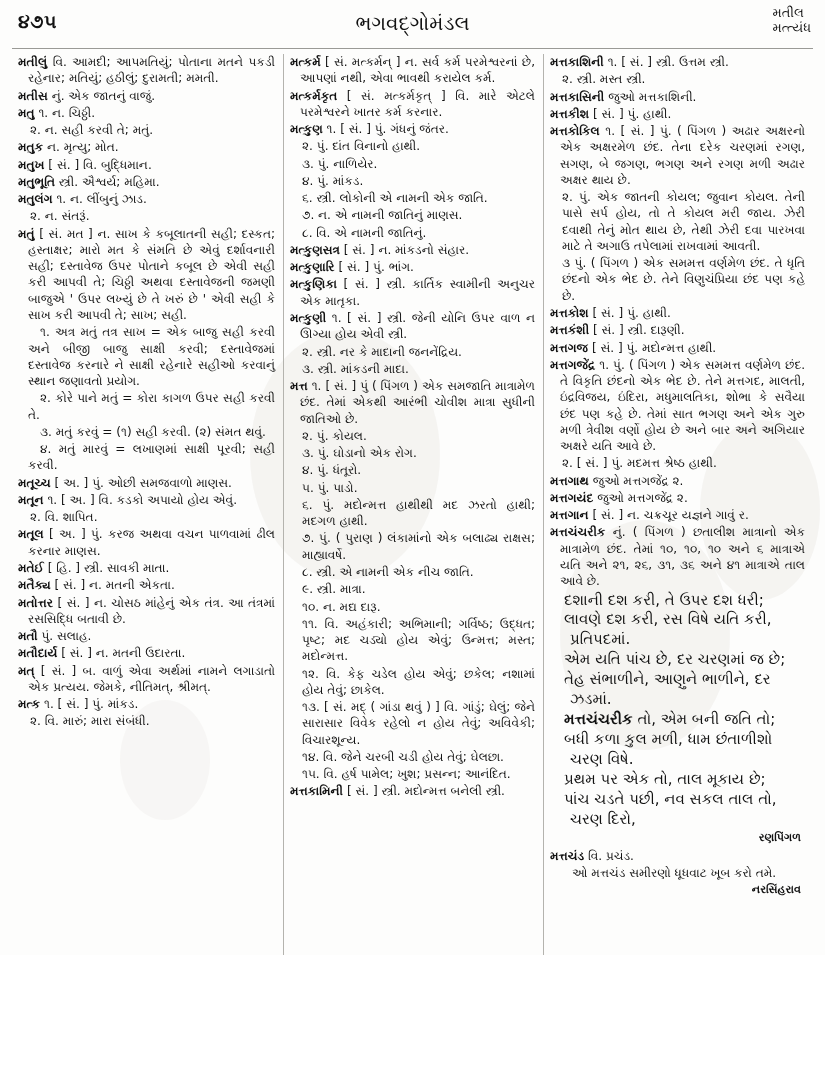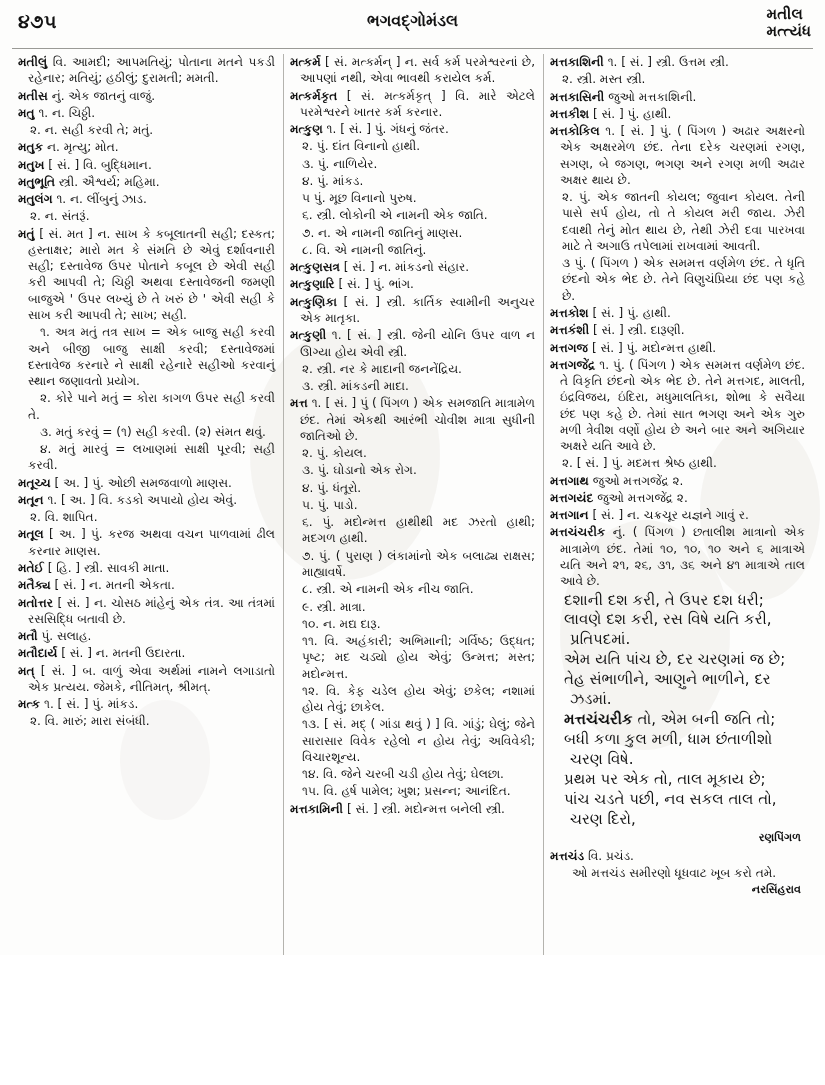--- a/index.html
+++ b/index.html
@@ -43,33 +43,33 @@
     top: 10px;
     font-size: 19px;
     font-weight: 700;
     letter-spacing: .5px;
   }
   .head-title {
     position: absolute;
     left: 0; right: 0;
     top: 11px;
     text-align: center;
-    font-size: 16px;
-    font-weight: 700;
+    font-size: 20px;
+    font-weight: 400;
   }
   .run-heads {
     position: absolute;
     right: 14px;
     top: 6px;
     text-align: left;
     line-height: 1.15;
   }
   .run-heads div {
-    font-size: 15px;
-    font-weight: 700;
+    font-size: 13px;
+    font-weight: 400;
   }
 
   .rule {
     position: absolute;
     left: 12px;
     top: 48px;
     width: 801px;
     height: 1px;
     background: #9a9a96;
   }
@@ -183,21 +183,20 @@
         <p class="entry"><span class="hw">મત્ક</span><span> ૧. [ સં. ] પું. માંકડ.</span></p>
         <p class="sense"><span>૨. વિ. મારું; મારા સંબંધી.</span></p>
       </div>
     <div class="col col-2">
         <p class="entry"><span class="hw">મત્કર્મ</span><span> [ સં. મત્કર્મન્ ] ન. સર્વ કર્મ પરમેશ્વરનાં છે, આપણાં નથી, એવા ભાવથી કરાયેલ કર્મ.</span></p>
         <p class="entry"><span class="hw">મત્કર્મકૃત</span><span> [ સં. મત્કર્મકૃત્ ] વિ. મારે એટલે પરમેશ્વરને ખાતર કર્મ કરનાર.</span></p>
         <p class="entry"><span class="hw">મત્કુણ</span><span> ૧. [ સં. ] પું. ગંધનું જંતર.</span></p>
         <p class="sense"><span>૨. પું. દાંત વિનાનો હાથી.</span></p>
         <p class="sense"><span>૩. પું. નાળિયેર.</span></p>
         <p class="sense"><span>૪. પું. માંકડ.</span></p>
-        <p class="sense"><span>૫ પું. મૂછ વિનાનો પુરુષ.</span></p>
         <p class="sense"><span>૬. સ્ત્રી. લોકોની એ નામની એક જાતિ.</span></p>
         <p class="sense"><span>૭. ન. એ નામની જાતિનું માણસ.</span></p>
         <p class="sense"><span>૮. વિ. એ નામની જાતિનું.</span></p>
         <p class="entry"><span class="hw">મત્કુણસત્ર</span><span> [ સં. ] ન. માંકડનો સંહાર.</span></p>
         <p class="entry"><span class="hw">મત્કુણારિ</span><span> [ સં. ] પું. ભાંગ.</span></p>
         <p class="entry"><span class="hw">મત્કુણિકા</span><span> [ સં. ] સ્ત્રી. કાર્તિક સ્વામીની અનુચર એક માતૃકા.</span></p>
         <p class="entry"><span class="hw">મત્કુણી</span><span> ૧. [ સં. ] સ્ત્રી. જેની યોનિ ઉપર વાળ ન ઊગ્યા હોય એવી સ્ત્રી.</span></p>
         <p class="sense"><span>૨. સ્ત્રી. નર કે માદાની જનનેંદ્રિય.</span></p>
         <p class="sense"><span>૩. સ્ત્રી. માંકડની માદા.</span></p>
         <p class="entry"><span class="hw">મત્ત</span><span> ૧. [ સં. ] પું ( પિંગળ ) એક સમજાતિ માત્રામેળ છંદ. તેમાં એકથી આરંભી ચોવીશ માત્રા સુધીની જાતિઓ છે.</span></p>

